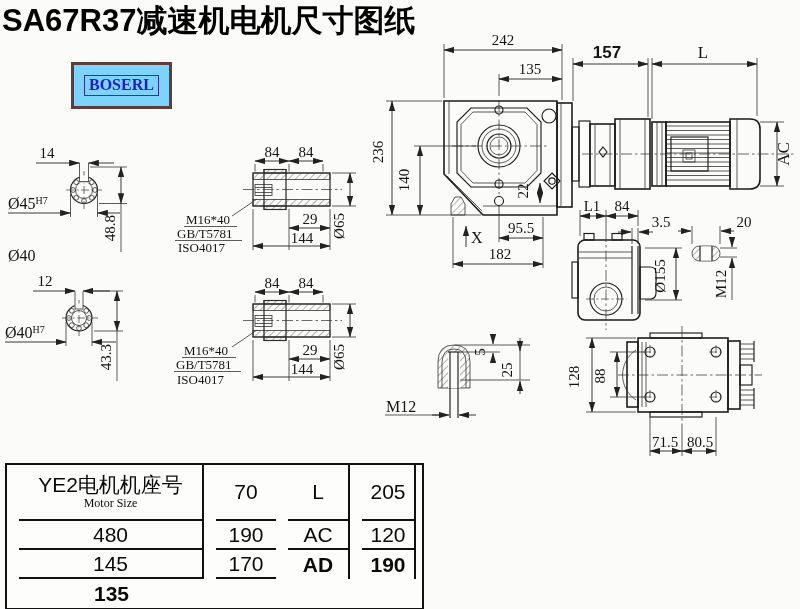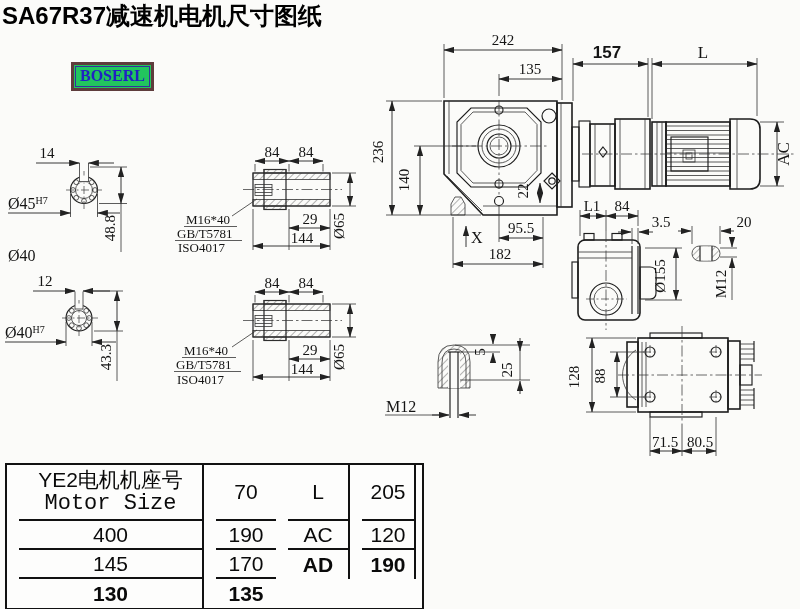--- a/index.html
+++ b/index.html
@@ -1,19 +1,19 @@
 <!DOCTYPE html>
 <html><head>
 <meta charset="utf-8">
 <style>
   html,body{margin:0;padding:0;background:#fbfbf9;width:800px;height:609px;overflow:hidden;}
   .stage{position:relative;width:800px;height:609px;font-family:"Liberation Sans",sans-serif;}
-  .title{position:absolute;left:2px;top:0px;font-size:24px;font-weight:bold;color:#000;
+  .title{position:absolute;left:2px;top:0px;font-size:31px;font-weight:bold;color:#000;
          font-family:"Liberation Sans",sans-serif;letter-spacing:0px;white-space:nowrap;}
-  .logo{position:absolute;left:71px;top:62px;border:3px solid #5e3c3c;background:#22c55e;padding:1px;}
+  .logo{position:absolute;left:71px;top:62px;border:3px solid #5e3c3c;background:#7dd3fc;padding:10px;}
   .logo-inner{border:1px solid #32329e;padding:0px 4px 1px 4px;}
   .logo-inner span{font-family:"Liberation Serif",serif;font-weight:bold;font-size:16px;color:#2121c2;}
   svg text{fill:#141414;}
   .t{font-family:"Liberation Serif",serif;font-size:15px;}
   .t13{font-family:"Liberation Serif",serif;font-size:13px;}
   .t16{font-family:"Liberation Serif",serif;font-size:16px;}
   .t17{font-family:"Liberation Serif",serif;font-size:17px;}
   .tb{font-family:"Liberation Sans",sans-serif;font-weight:bold;font-size:17px;}
   .sup{font-size:10px;}
   .ln{stroke:#1d1d1d;stroke-width:1.6;fill:none;}
@@ -26,21 +26,21 @@
   .de{marker-end:url(#arr);}
   .hat{fill:url(#h);stroke:#333;stroke-width:0.8;}
   
   .mtable{position:absolute;left:5px;top:463px;width:415px;border:2px solid #111;
           display:grid;grid-template-columns:197px 72px 74px 66px;grid-template-rows:56px 29px 29px 29px;
           background:#fdfdfc;box-sizing:content-box;}
   .cell{border-right:2px solid #111;border-bottom:2px solid #111;display:flex;flex-direction:column;
         align-items:center;justify-content:center;font-size:21px;color:#0a0a0a;margin-left:12px;}
   .cell.lastc{border-right:none;} .cell.lastr{border-bottom:none;font-weight:bold;}
   .hcn{font-size:21px;line-height:1.15;}
-  .hen{font-family:Liberation Mono, monospace;font-size:22px;line-height:1.1;}
+  .hen{font-family:Liberation Serif, serif;font-size:12px;line-height:1.1;}
 </style>
 </head>
 <body>
 
 <div class="stage">
 
   <div class="title">SA67R37减速机电机尺寸图纸</div>
 
   <div class="logo">
     <div class="logo-inner">
@@ -417,27 +417,26 @@
   
   <div class="mtable">
     <div class="cell">
       <span class="hcn">YE2电机机座号</span>
       <span class="hen">Motor Size</span>
     </div>
     <div class="cell lastc">70</div>
 
     <div class="cell">L</div>
     <div class="cell">205</div>
-    <div class="cell">400</div>
+    <div class="cell">480</div>
     <div class="cell lastc">190</div>
 
     <div class="cell">AC</div>
     <div class="cell">120</div>
     <div class="cell">145</div>
     <div class="cell lastc">170</div>
 
     <div class="cell lastr">AD</div>
     <div class="cell lastr">190</div>
-    <div class="cell lastr">130</div>
     <div class="cell lastc lastr">135</div>
   </div>
 
 </div>
 
 </body></html>

